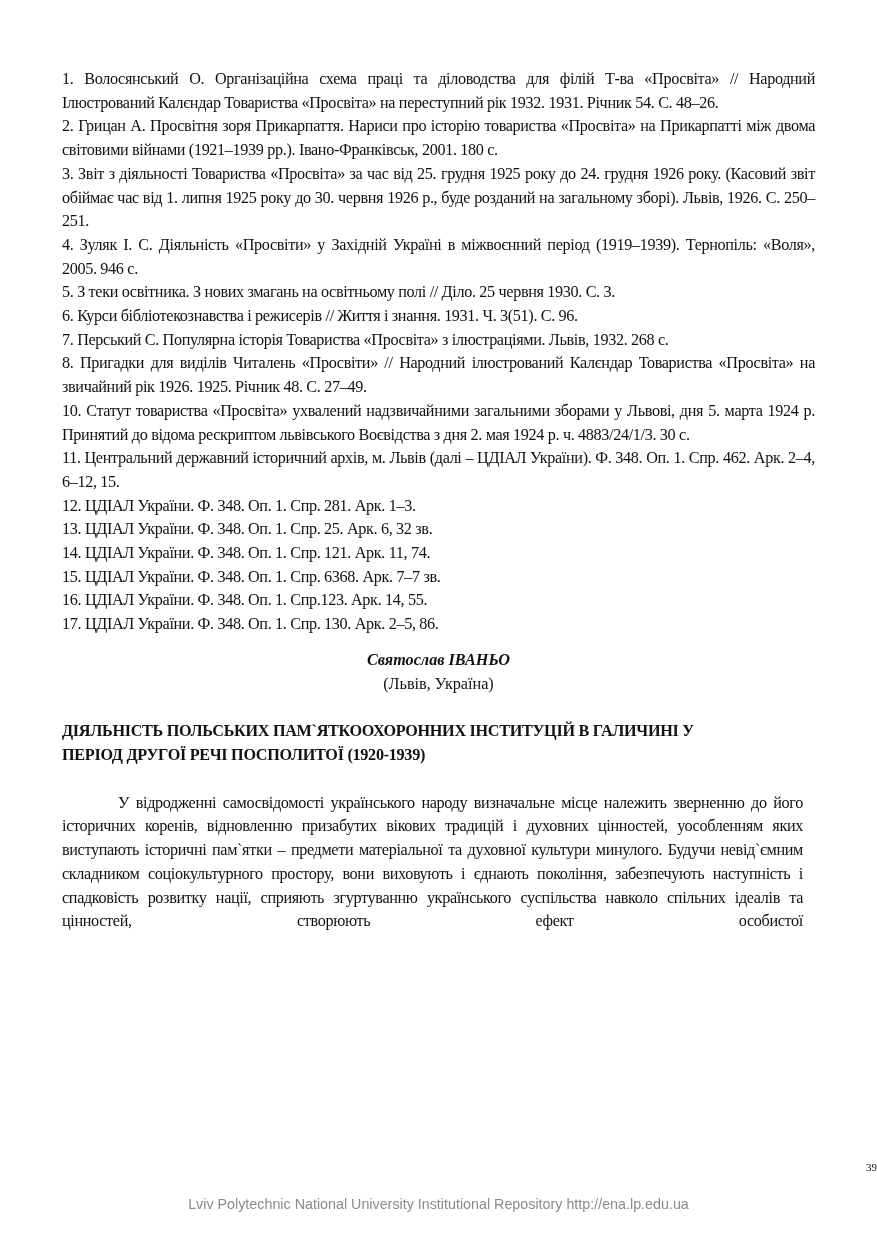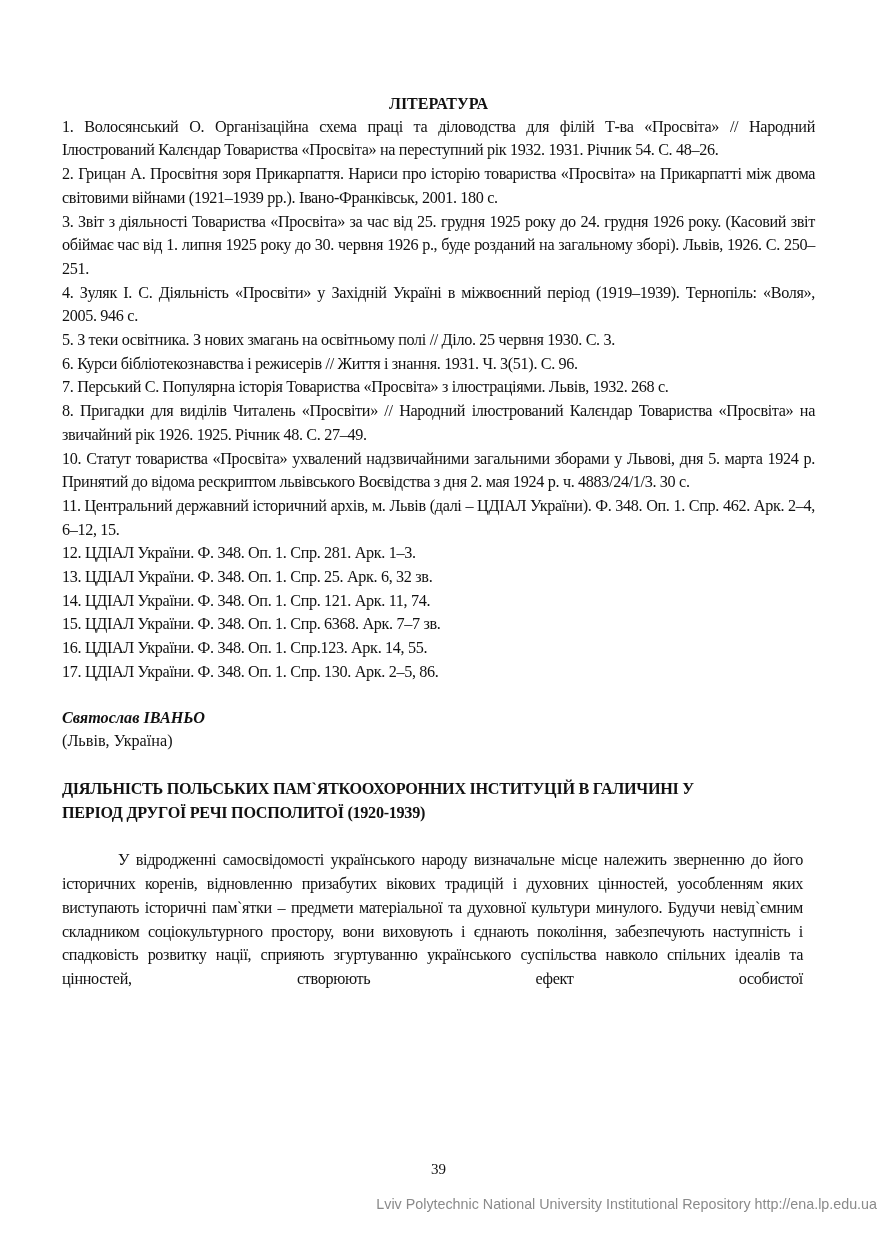--- a/index.html
+++ b/index.html
@@ -11,43 +11,42 @@
     letter-spacing: -0.35px;
   }
   .justify { text-align: justify; text-align-last: left; }
   .intro { margin: 0; }
   .lit-title {
     text-align: center; font-weight: bold; margin: 24px 0 0 0;
     font-size: 16px; line-height: 23.7px; letter-spacing: 0;
   }
   .refs { margin: 0; padding: 0; list-style: none; }
   .refs li { margin: 0; text-align: justify; text-align-last: left; }
-  .author-block { text-align: left; margin-top: 22px; }
+  .author-block { text-align: center; margin-top: 12px; }
   .author-name { font-weight: bold; font-style: italic; display: block; letter-spacing: 0; }
   .author-place { display: block; letter-spacing: 0; }
   .article-title {
     text-align: left; font-weight: bold; margin-top: 24px;
     font-size: 16.2px; line-height: 23.7px; letter-spacing: -0.3px;
   }
   .body-para { margin: 24px 12px 0 0; text-indent: 56px; text-align: justify; text-align-last: justify; }
   .page-number {
-    position: absolute; top: 1161px; left: 0; width: 877px; text-align: center;
-    font-family: "Liberation Serif", serif; font-size: 15px; color: #111;
+    position: absolute; top: 1161px; left: 0; width: 877px; text-align: right;
+    font-family: "Liberation Serif", serif; font-size: 11px; color: #111;
   }
   .footer {
-    position: absolute; top: 1196px; left: 0; width: 877px; text-align: right;
+    position: absolute; top: 1196px; left: 0; width: 877px; text-align: center;
     font-family: "Liberation Sans", sans-serif; font-size: 14.3px; color: #8a8a8a;
   }
 </style>
 </head>
 <body>
 
 <div class="page">
 
-  <div class="lit-title">ЛІТЕРАТУРА</div>
 
   <ul class="refs">
     <li>1. Волосянський О. Організаційна схема праці та діловодства для філій Т-ва «Просвіта» // Народний Ілюстрований Калєндар Товариства «Просвіта» на переступний рік 1932. 1931. Річник 54. С. 48–26.</li>
     <li>2. Грицан А. Просвітня зоря Прикарпаття. Нариси про історію товариства «Просвіта» на Прикарпатті між двома світовими війнами (1921–1939 рр.). Івано-Франківськ, 2001. 180 с.</li>
     <li>3. Звіт з діяльності Товариства «Просвіта» за час від 25. грудня 1925 року до 24. грудня 1926 року. (Касовий звіт обіймає час від 1. липня 1925 року до 30. червня 1926 р., буде розданий на загальному зборі). Львів, 1926. С. 250–251.</li>
     <li>4. Зуляк І. С. Діяльність «Просвіти» у Західній Україні в міжвоєнний період (1919–1939). Тернопіль: «Воля», 2005. 946 с.</li>
     <li>5. З теки освітника. З нових змагань на освітньому полі // Діло. 25 червня 1930. С. 3.</li>
     <li>6. Курси бібліотекознавства і режисерів // Життя і знання. 1931. Ч. 3(51). С. 96.</li>
     <li>7. Перський С. Популярна історія Товариства «Просвіта» з ілюстраціями. Львів, 1932. 268 с.</li>
     <li>8. Пригадки для виділів Читалень «Просвіти» // Народний ілюстрований Калєндар Товариства «Просвіта» на звичайний рік 1926. 1925. Річник 48. С. 27–49.</li>

